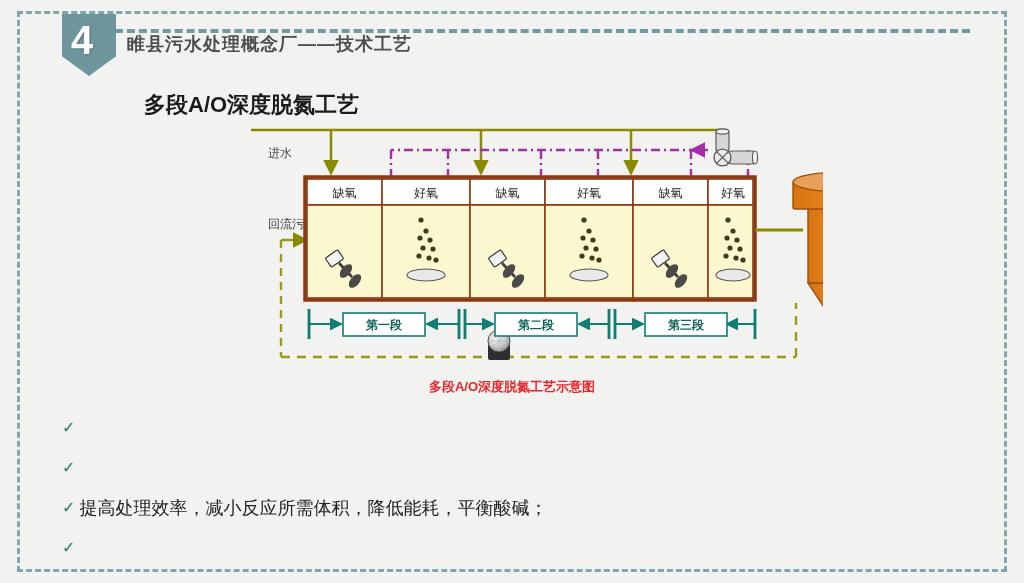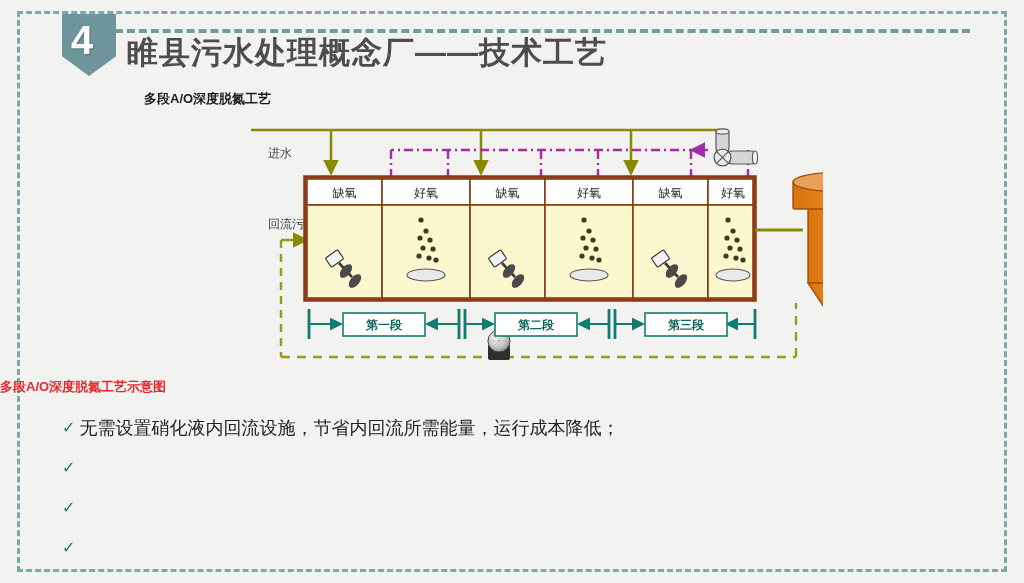--- a/index.html
+++ b/index.html
@@ -64,32 +64,32 @@
     font-size: 40px;
     font-weight: bold;
     color: #ffffff;
     text-shadow: 1px 1px 1px rgba(0,0,0,0.25);
     line-height: 48px;
   }
   #title {
     position: absolute;
     left: 72px;
     top: 18px;
-    font-size: 31px;
+    font-size: 18px;
     font-weight: bold;
     color: #4d4d4d;
     letter-spacing: 1px;
     white-space: nowrap;
   }
   
   #subtitle {
     position: absolute;
     left: 144px;
     top: 90px;
-    font-size: 13px;
+    font-size: 22px;
     font-weight: bold;
     color: #1a1a1a;
     white-space: nowrap;
   }
   
   #diagram {
     position: absolute;
     left: 243px;
     top: 125px;
     width: 580px;
@@ -112,21 +112,21 @@
     font-size: 12px;
     fill: #12645a;
     font-weight: bold;
   }
   
   #caption {
     position: absolute;
     left: 0;
     top: 378px;
     width: 1024px;
-    text-align: left;
+    text-align: center;
     font-size: 13px;
     font-weight: bold;
     color: #e8262b;
   }
   
   #bullets {
     position: absolute;
     left: 62px;
     top: 408px;
     width: 950px;
@@ -371,26 +371,26 @@
         </g>
       </g>
     </svg>
   </div>
 
   <div id="caption">多段A/O深度脱氮工艺示意图</div>
 
   <div id="bullets">
     <div class="bullet">
       <span class="check">✓</span>
-      <span>无需设置硝化液内回流设施，节省内回流所需能量，运行成本降低；</span>
     </div>
     <div class="bullet">
       <span class="check">✓</span>
     </div>
     <div class="bullet">
       <span class="check">✓</span>
+      <span>提高处理效率，减小反应所需体积，降低能耗，平衡酸碱；</span>
     </div>
     <div class="bullet">
       <span class="check">✓</span>
     </div>
   </div>
 
 </div>
 
 </body></html>

